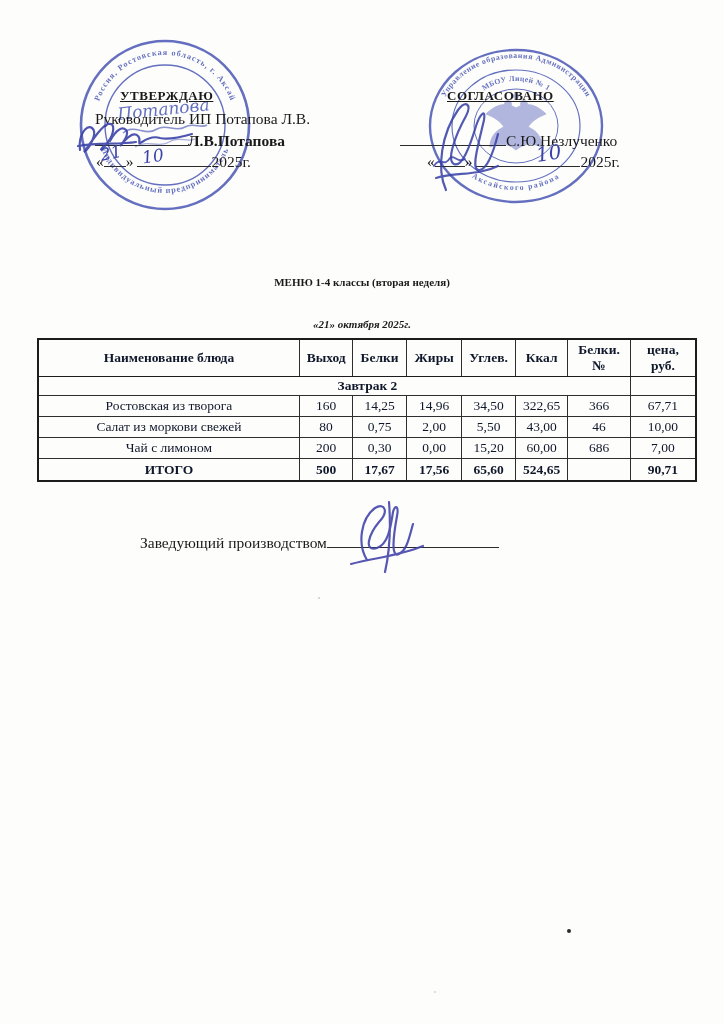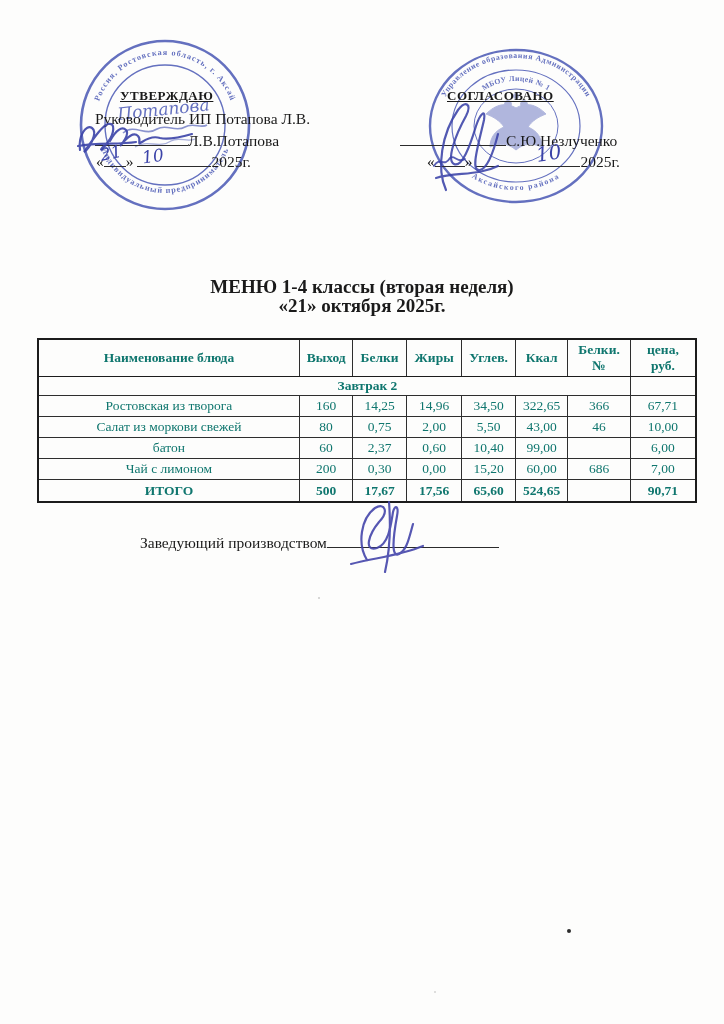--- a/index.html
+++ b/index.html
@@ -12,24 +12,24 @@
   .appr-heading{font-size:13px;font-weight:bold;letter-spacing:.5px;text-decoration:underline;}
   .appr-line{font-size:15.5px;}
   .uline{display:inline-block;border-bottom:1.4px solid #2b2b2b;height:14px;vertical-align:baseline;}
   
   .hand{position:absolute;color:#3b43a8;font-style:italic;font-family:"DejaVu Serif",serif;
         z-index:4;pointer-events:none;}
   svg.ink{position:absolute;z-index:4;pointer-events:none;}
   svg.stamp{position:absolute;z-index:1;pointer-events:none;opacity:.82;}
   .stamp-ring-text{fill:#4352b2;font-family:"Liberation Serif",serif;font-weight:bold;}
   
-  .title-line{position:absolute;left:0;width:724px;text-align:center;font-size:19px;font-weight:bold;z-index:2;}
+  .title-line{position:absolute;left:0;width:724px;text-align:center;font-size:11px;font-weight:bold;z-index:2;}
   
   table.menu{position:absolute;left:37px;top:338px;width:660px;border-collapse:collapse;
-             table-layout:fixed;font-size:13.5px;color:#0f766e;z-index:2;background:transparent;border-radius:11px;}
+             table-layout:fixed;font-size:13.5px;color:#0f172a;z-index:2;background:transparent;border-radius:11px;}
   table.menu td,table.menu th{border:1px solid #2e2e2e;padding:0 4px;text-align:center;vertical-align:middle;overflow:hidden;}
   table.menu{border:2.2px solid #1c1c1c;}
   table.menu th{font-weight:bold;height:36px;line-height:1.15;border-bottom:1.6px solid #1c1c1c;}
   tr.sectionrow td{height:18px;font-weight:bold;}
   tr.sectionrow td.merged{padding-left:70px;text-align:center;}
   tr.bodyrow td{height:20px;}
   td.namecell{text-align:left;padding-left:5px;}
   td.pricecell{padding-top:5px;}
   tr.totalrow td{height:21px;font-weight:bold;border-top:1.8px solid #1c1c1c;}
   
@@ -79,21 +79,21 @@
                C100,97 108,97 118,101 C118,93 114,85 104,81 C108,75 114,71 122,68 C112,58 102,56 92,62 Z" stroke-width="1"></path>
       <circle cx="84" cy="58" r="3.4"></circle>
         <circle cx="100" cy="58" r="3.4"></circle>
       <circle cx="92" cy="50" r="2.6"></circle>
       <rect x="88" y="78" width="8" height="12" rx="2"></rect>
     </g>
   </svg>
 
   <div class="abs z2 appr-heading" style="left:120px;top:88px;">УТВЕРЖДАЮ</div>
   <div class="abs z2 appr-line" style="left:95px;top:110px;">Руководитель ИП Потапова Л.В.</div>
-  <div class="abs z2 appr-line" style="left:95px;top:131px;">
+  <div class="abs z2 appr-line" style="left:95px;top:131px;font-weight:bold;">
     <span class="uline" style="width:93px;"></span><span>Л.В.Потапова</span>
   </div>
   <div class="abs z2 appr-line" style="left:96px;top:152px;">
     <span>«</span><span class="uline" style="width:22px;"></span><span>»</span>
     <span class="uline" style="width:74px;"></span><span>2025г.</span>
   </div>
 
   <div class="abs z2 appr-heading" style="left:447px;top:88px;">СОГЛАСОВАНО</div>
   <div class="abs z2 appr-line" style="left:400px;top:131px;font-family:Liberation Serif, serif;">
     <span class="uline" style="width:106px;"></span><span>С.Ю.Незлученко</span>
@@ -118,21 +118,21 @@
       <path d="M 28,92 C 18,70 24,35 40,12 C 48,2 54,6 48,18 C 38,36 28,62 36,66 C 44,70 52,48 58,28 C 62,16 68,10 66,22 C 60,48 52,74 62,72 C 70,70 76,52 80,36"></path>
       <path d="M 18,80 C 38,74 60,78 80,68"></path>
     </g>
   </svg>
   <svg class="ink" style="left:432px;top:154px;" width="36" height="16" viewBox="0 0 36 16">
     <path d="M 2,12 C 8,2 12,14 18,4 C 22,0 26,10 33,5" fill="none" stroke="#3b43a8" stroke-width="1.8" stroke-linecap="round" opacity=".85"></path>
   </svg>
   <span class="hand" style="left:536px;top:141px;font-size:20px;transform:rotate(-9deg);">10</span>
 
   <div class="title-line" style="top:276px;">МЕНЮ 1-4 классы  (вторая неделя)</div>
-  <div class="title-line" style="top:295px;">«21» октября 2025г.</div>
+  <div class="title-line" style="top:318px;font-style:italic;">«21» октября 2025г.</div>
 
   <table class="menu">
     <colgroup>
       <col style="width:259px">
         <col style="width:53px">
         <col style="width:53px">
         <col style="width:55px">
       <col style="width:53px">
         <col style="width:52px">
         <col style="width:62px">
@@ -169,30 +169,20 @@
         <td class="namecell">Салат из моркови свежей</td>
         <td>80</td>
         <td>0,75</td>
         <td>2,00</td>
         <td>5,50</td>
         <td>43,00</td>
         <td>46</td>
         <td class="pricecell">10,00</td>
       </tr>
       <tr class="bodyrow">
-        <td class="namecell">батон</td>
-        <td>60</td>
-        <td>2,37</td>
-        <td>0,60</td>
-        <td>10,40</td>
-        <td>99,00</td>
-        <td></td>
-        <td class="pricecell">6,00</td>
-      </tr>
-      <tr class="bodyrow">
         <td class="namecell">Чай с лимоном</td>
         <td>200</td>
         <td>0,30</td>
         <td>0,00</td>
         <td>15,20</td>
         <td>60,00</td>
         <td>686</td>
         <td class="pricecell">7,00</td>
       </tr>
       <tr class="totalrow">

